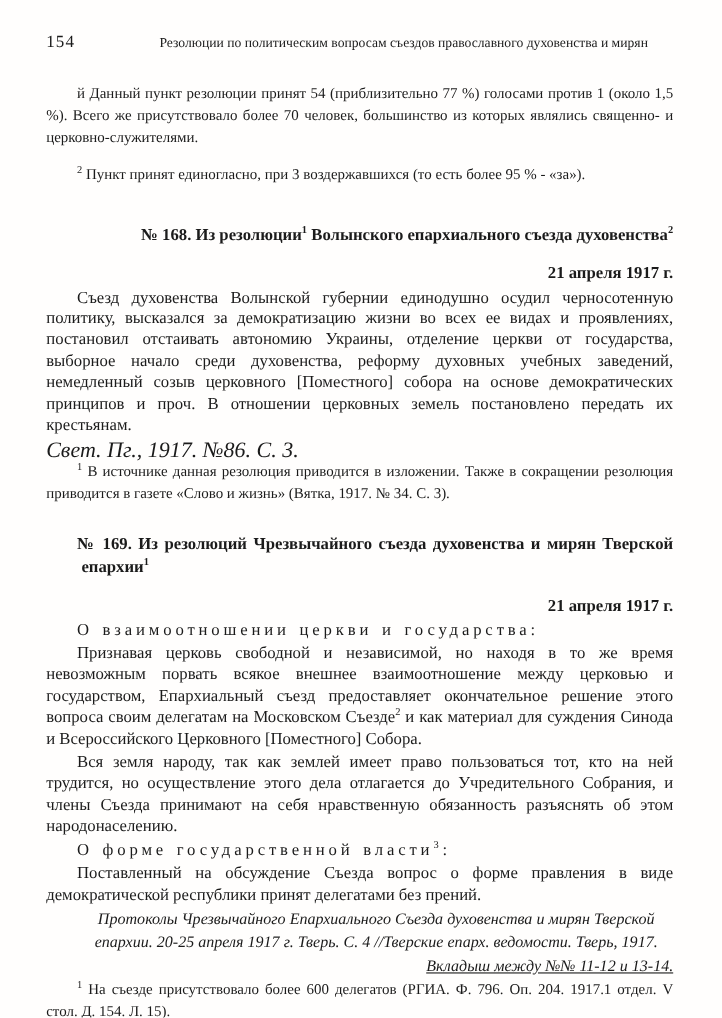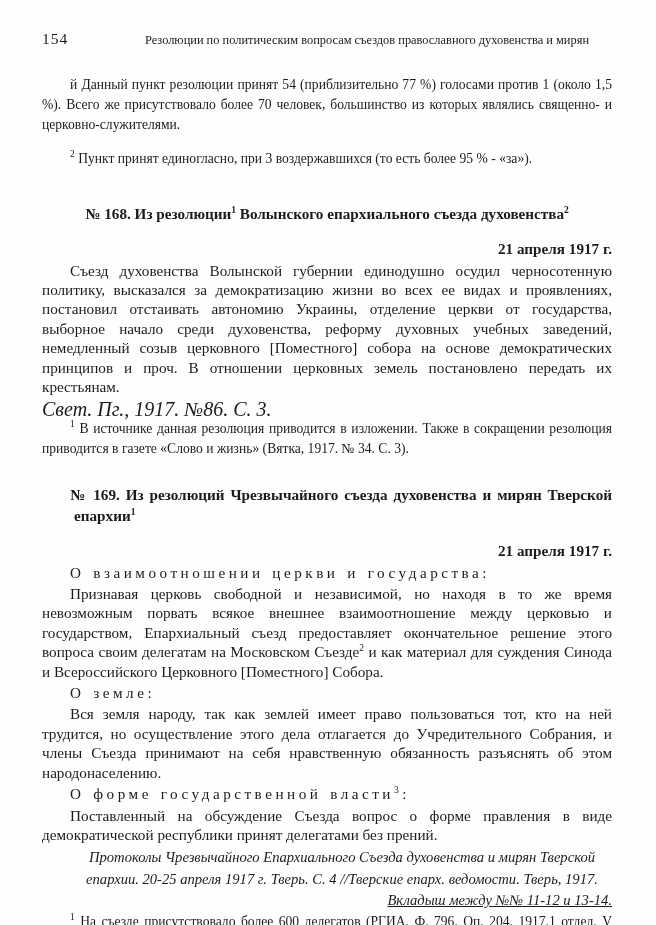--- a/index.html
+++ b/index.html
@@ -21,21 +21,21 @@
   .pagenum { width: 70px; font-size: 15.5px; letter-spacing: 1px; }
   .runtitle { flex: 1; text-align: center; font-size: 12.4px; padding-left: 10px; }
 
   
   .notes { margin-top: 27px; font-size: 13.6px; line-height: 20px; text-align: justify; }
   .note-first { text-indent: 28px; }
   .note-para { text-indent: 28px; margin-top: 0; }
   sup { font-size: 9.5px; line-height: 0; }
 
   .h-doc { font-weight: bold; font-size: 15.2px; margin-top: 15px; }
-  .h168 { text-align: center; line-height: 21px; margin-top: 34px; }
+  .h168 { text-align: right; line-height: 21px; margin-top: 34px; }
   .h169-line1 { text-align: justify; text-align-last: justify; text-indent: 28px; line-height: 21px; }
   .h169-line2 { line-height: 21px; margin-left: 32px; }
   .date-line { text-align: right; font-weight: bold; font-size: 15.2px; line-height: 21px; margin-top: 14px; }
 
   .body-para { font-size: 15.2px; line-height: 19.4px; text-align: justify; text-indent: 28px; margin: 2px 0 0 0; }
   .subhead { font-size: 15.2px; line-height: 19.4px; letter-spacing: 0.23em; word-spacing: 0.1em; text-indent: 28px; margin-top: 2px; }
 
   .source-right { font-style: italic; font-size: 20px; text-align: left; line-height: 20px; margin-top: 3px; }
   .source-block { font-style: italic; font-size: 14.6px; line-height: 21.5px; margin-top: 3px; }
   .source-block .centered { text-align: center; padding-left: 30px; }
@@ -77,21 +77,20 @@
   <div>
     <div class="h-doc">
       <div class="h169-line1">№ 169. Из резолюций Чрезвычайного съезда духовенства и мирян Тверской</div>
       <div class="h169-line2"><span>епархии</span><sup>1</sup></div>
     </div>
     <div class="date-line">21 апреля 1917 г.</div>
 
     <div class="subhead">О взаимоотношении церкви и государства:</div>
     <p class="body-para"><span>Признавая церковь свободной и независимой, но находя в то же время невозможным порвать всякое внешнее взаимоотношение между церковью и государством, Епархиальный съезд предоставляет окончательное решение этого вопроса своим делегатам на Московском Съезде</span><sup>2</sup><span> и как материал для суждения Синода и Всероссийского Церковного [Поместного] Собора.</span></p>
 
-    <div class="subhead">О земле:</div>
     <p class="body-para">Вся земля народу, так как землей имеет право пользоваться тот, кто на ней трудится, но осуществление этого дела отлагается до Учредительного Собрания, и члены Съезда принимают на себя нравственную обязанность разъяснять об этом народонаселению.</p>
 
     <div class="subhead"><span>О форме государственной власти</span><sup>3</sup><span>:</span></div>
     <p class="body-para">Поставленный на обсуждение Съезда вопрос о форме правления в виде демократической республики принят делегатами без прений.</p>
 
     <div class="source-block">
       <div class="centered">Протоколы Чрезвычайного Епархиального Съезда духовенства и мирян Тверской</div>
       <div class="centered">епархии. 20-25 апреля 1917 г. Тверь. С. 4 //Тверские епарх. ведомости. Тверь, 1917.</div>
       <div class="right">Вкладыш между №№ 11-12 и 13-14.</div>
     </div>

